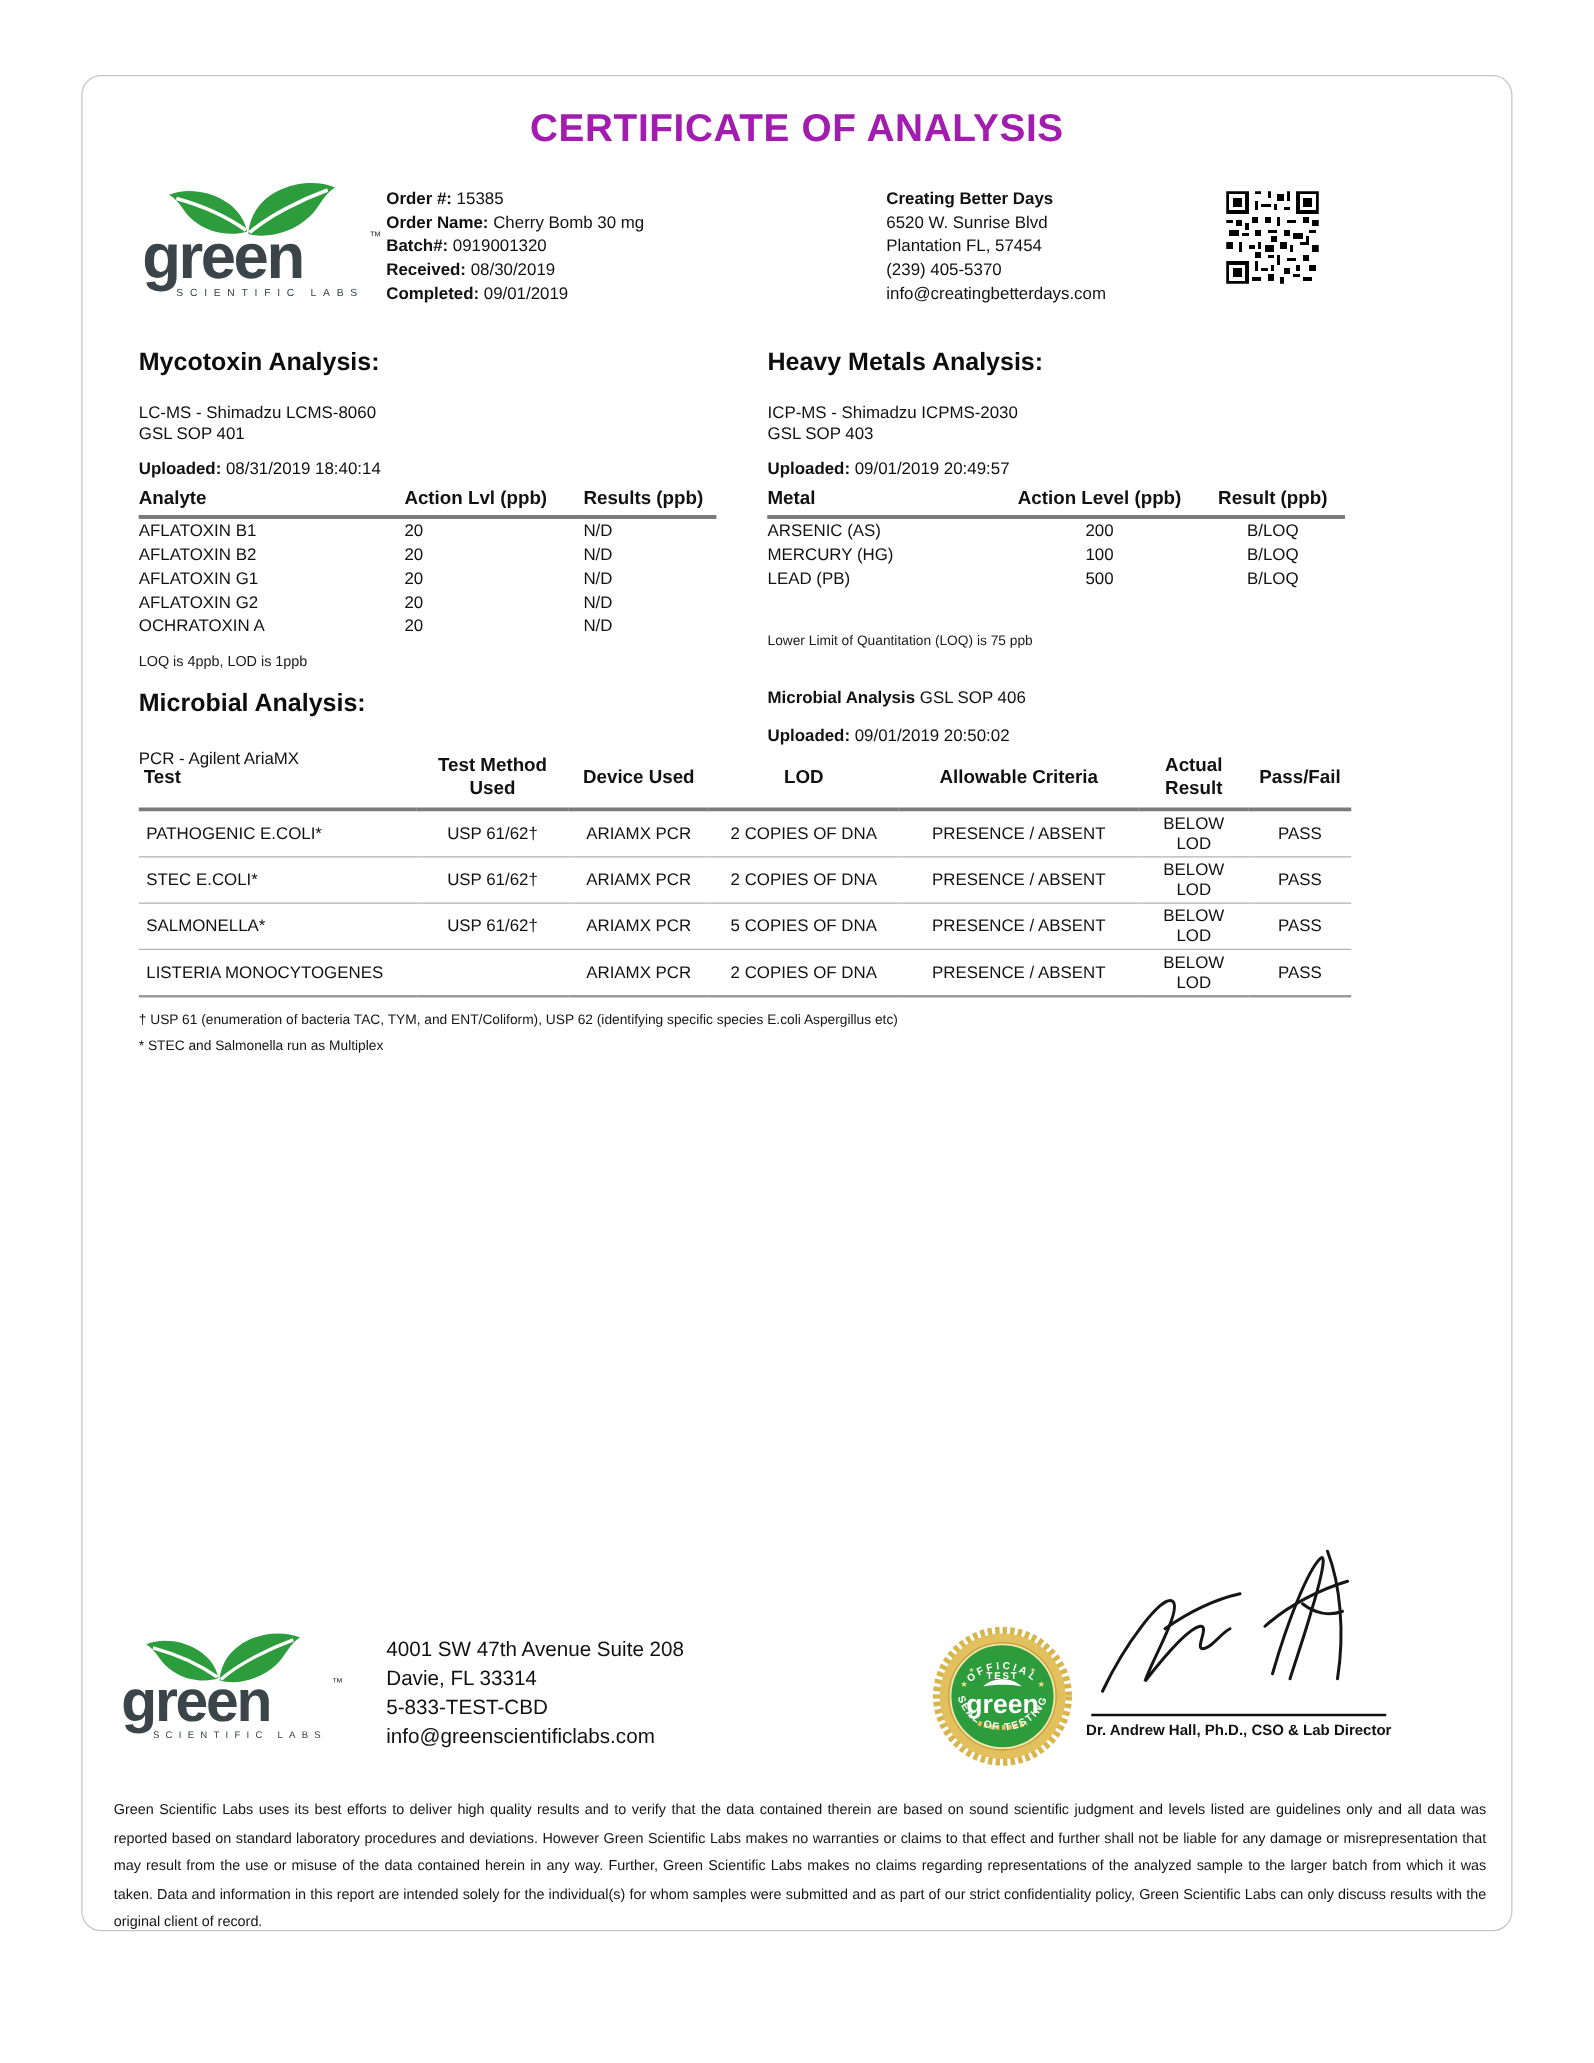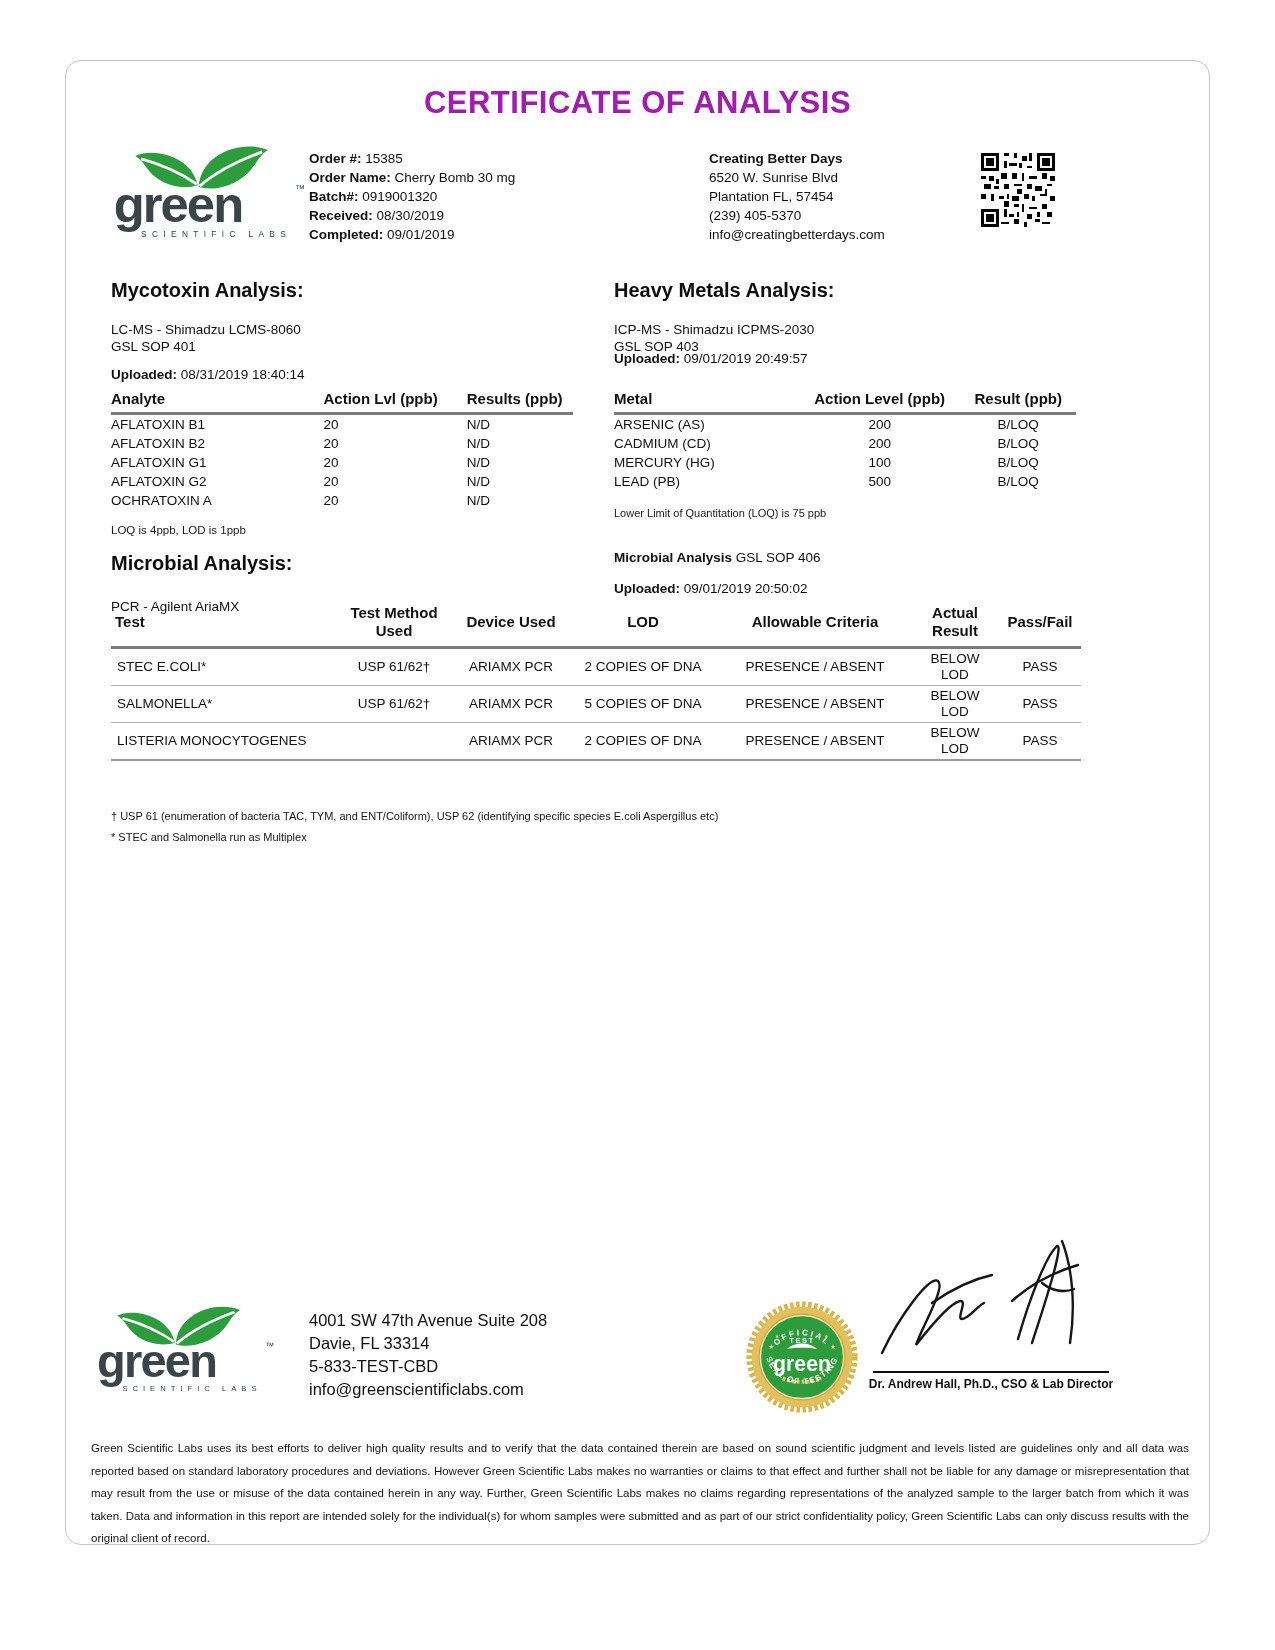--- a/index.html
+++ b/index.html
@@ -215,39 +215,34 @@
         </tr>
       </tbody>
   </table>
   <div class="abs small-note" style="left:45px; top:463px;">LOQ is 4ppb, LOD is 1ppb</div>
 
   <div class="abs sec-h" style="left:548px; top:218px;">Heavy Metals Analysis:</div>
   <div class="abs method" style="left:548px; top:260px;">
     <div>ICP-MS - Shimadzu ICPMS-2030</div>
     <div>GSL SOP 403</div>
   </div>
-  <div class="abs uploaded" style="left:548px; top:290px;">
+  <div class="abs uploaded" style="left:548px; top:306px;">
     <span class="b">Uploaded:</span> <span>09/01/2019 20:49:57</span>
   </div>
   <table class="abs tbl-hm" style="left:548px; top:328px;">
     <thead>
         <tr>
           <th>Metal</th>
           <th>Action Level (ppb)</th>
           <th>Result (ppb)</th>
         </tr>
       </thead>
     <tbody>
         <tr>
           <td>ARSENIC (AS)</td>
-          <td>200</td>
-          <td>B/LOQ</td>
-        </tr>
-        <tr>
-          <td>CADMIUM (CD)</td>
           <td>200</td>
           <td>B/LOQ</td>
         </tr>
         <tr>
           <td>MERCURY (HG)</td>
           <td>100</td>
           <td>B/LOQ</td>
         </tr>
         <tr>
           <td>LEAD (PB)</td>
@@ -272,20 +267,29 @@
           <th>Test</th>
           <th>Test Method Used</th>
           <th>Device Used</th>
           <th>LOD</th>
           <th>Allowable Criteria</th>
           <th>Actual Result</th>
           <th>Pass/Fail</th>
         </tr>
       </thead>
     <tbody>
+        <tr>
+          <td>PATHOGENIC E.COLI*</td>
+          <td>USP 61/62†</td>
+          <td>ARIAMX PCR</td>
+          <td>2 COPIES OF DNA</td>
+          <td>PRESENCE / ABSENT</td>
+          <td>BELOW LOD</td>
+          <td>PASS</td>
+        </tr>
         <tr>
           <td>STEC E.COLI*</td>
           <td>USP 61/62†</td>
           <td>ARIAMX PCR</td>
           <td>2 COPIES OF DNA</td>
           <td>PRESENCE / ABSENT</td>
           <td>BELOW LOD</td>
           <td>PASS</td>
         </tr>
         <tr>

